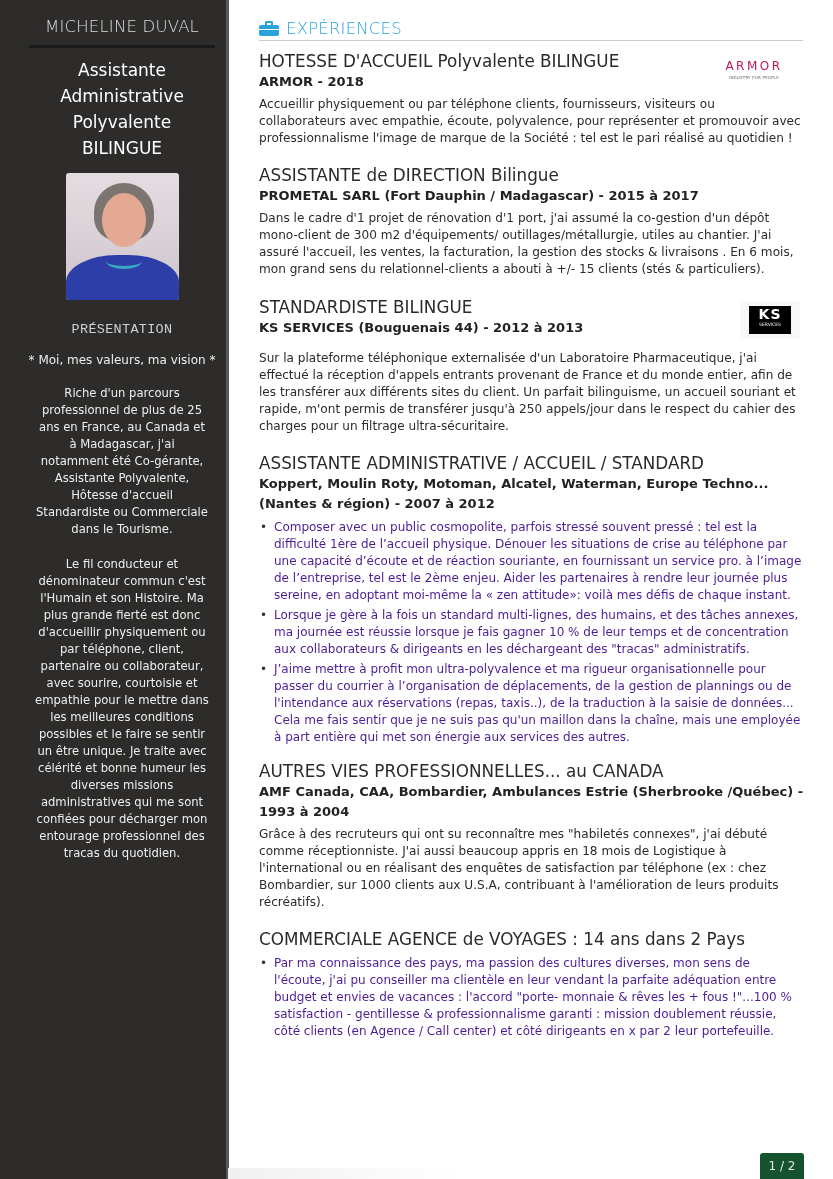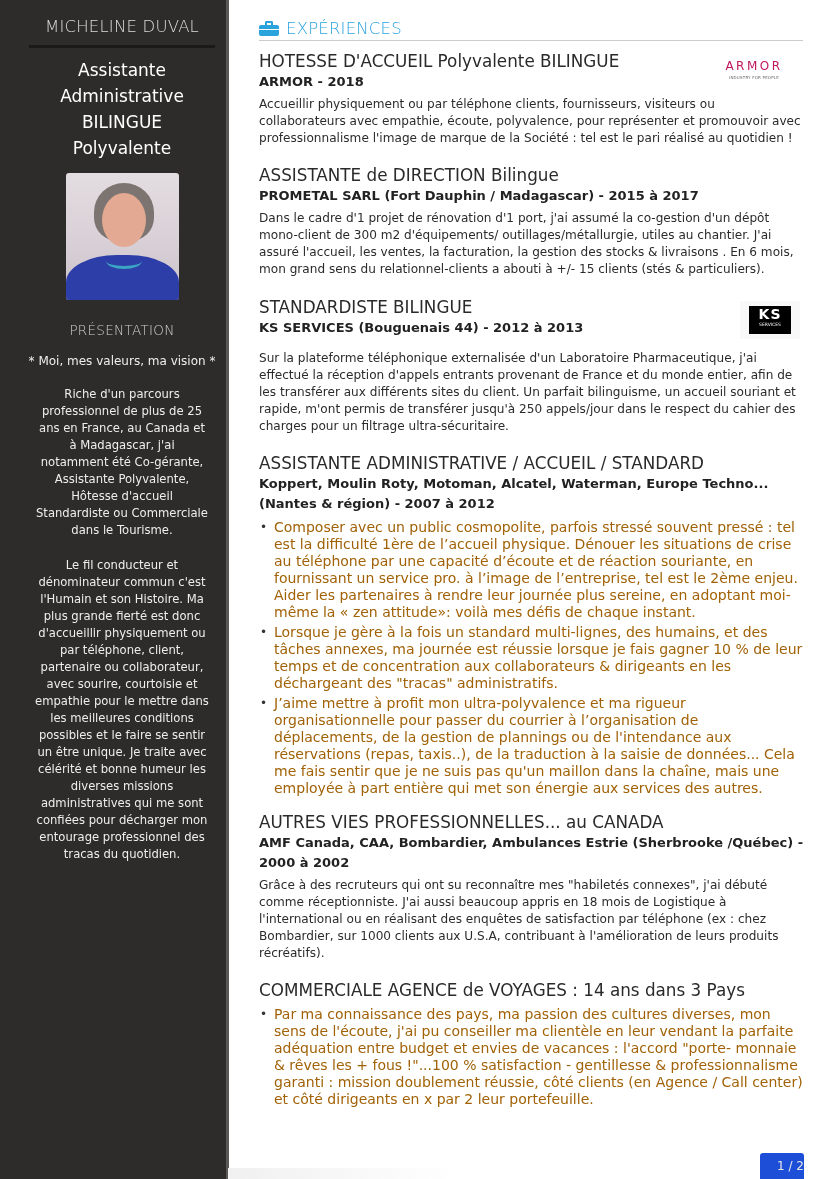--- a/index.html
+++ b/index.html
@@ -15,67 +15,67 @@
   .name-rule { width: 186px; height: 3px; background: #1a1a1a; margin: 8px auto 0 auto; }
   .job-title { font-size: 17px; line-height: 26px; color: #ffffff; margin-top: 9px; padding: 0 30px; }
   .photo {
     width: 113px; height: 127px; margin: 12px auto 0 auto; border-radius: 3px; overflow: hidden;
     background: linear-gradient(180deg, #e3dce0 0%, #d8d0d6 55%, #c9c2c8 100%); position: relative;
   }
   .photo .hair { position: absolute; left: 28px; top: 10px; width: 60px; height: 58px; border-radius: 50% 50% 40% 40%; background: #7b7470; }
   .photo .face { position: absolute; left: 36px; top: 20px; width: 44px; height: 54px; border-radius: 50%; background: #e3a992; }
   .photo .body { position: absolute; left: 0; top: 82px; width: 113px; height: 60px; border-radius: 45% 45% 0 0; background: #2e3ea8; }
   .photo .necklace { position: absolute; left: 40px; top: 80px; width: 36px; height: 16px; border-bottom: 3px solid #3aa6c4; border-radius: 0 0 50% 50%; }
-  .section-heading { font-size: 13.5px; font-weight: 300; color: #cfcfcf; margin-top: 22px; letter-spacing: 0.3px; }
+  .section-heading { font-size: 13.5px; font-weight: 300; color: #cfcfcf; margin-top: 22px; letter-spacing: 0.3px; font-family: Liberation Mono, monospace; }
   .pres-subtitle { font-size: 12px; color: #eeeeee; margin-top: 16px; }
   .pres-text { font-size: 11.6px; line-height: 17px; color: #eeeeee; padding: 0 18px; margin-top: 18px; }
 
   .main { position: absolute; left: 259px; top: 0; width: 546px; }
   .exp-header { display: flex; align-items: center; margin-top: 17px; height: 22px; }
   .briefcase { width: 20px; height: 15px; position: relative; margin-right: 7px; }
   .briefcase .handle { position: absolute; left: 6px; top: 0; width: 8px; height: 4px; border: 2px solid #2aa3dd; border-bottom: none; border-radius: 2px 2px 0 0; }
   .briefcase .case { position: absolute; left: 0; top: 4px; width: 20px; height: 11px; background: #2aa3dd; border-radius: 2px; }
   .briefcase .strap { position: absolute; left: 0; top: 8px; width: 20px; height: 1px; background: #ffffff; }
   .exp-title { font-size: 16.5px; font-weight: 300; color: #2aa3dd; letter-spacing: 0.2px; }
   .exp-rule { height: 1px; background: #cccccc; margin-top: 1px; width: 544px; }
 
   .job { position: relative; }
   .job-head { font-size: 16.8px; color: #2a2a2a; line-height: 22px; }
   .job-company { font-size: 13px; font-weight: bold; color: #222222; line-height: 20px; margin-top: 0px; }
   .job-desc { font-size: 12.1px; line-height: 17px; color: #2b2b2b; margin-top: 4px; }
   .job-list { list-style: none; margin-top: 5px; }
-  .job-list li { font-size: 14px; line-height: 17px; color: #a16207; padding-left: 15px; position: relative; margin-bottom: 3px; }
+  .job-list li { font-size: 12px; line-height: 17px; color: #4c1d95; padding-left: 15px; position: relative; margin-bottom: 3px; }
   .job-list li::before { content: "•"; position: absolute; left: 1px; top: 0; font-size: 12px; color: #333; }
 
   .logo-armor { position: absolute; right: 6px; top: 7px; width: 90px; height: 30px; text-align: center; }
   .logo-armor .word { font-size: 12px; font-weight: normal; color: #be185d; letter-spacing: 2.5px; line-height: 18px; }
   .logo-armor .tag { font-size: 4px; color: #666666; letter-spacing: 0.2px; line-height: 6px; }
   .logo-ks { position: absolute; right: 5px; top: 5px; width: 60px; height: 38px; background: #f8f8f8; display: flex; align-items: center; justify-content: center; }
   .logo-ks .box { width: 42px; height: 28px; background: #000000; color: #fff; text-align: center; }
   .logo-ks .ks { font-size: 14px; font-weight: bold; line-height: 16px; letter-spacing: 1px; }
   .logo-ks .svc { font-size: 4.5px; line-height: 6px; }
 
   .page-indicator {
     position: absolute; left: 760px; top: 1153px; width: 44px; height: 26px;
-    background: #1d4ed8; color: #e6e6e6; font-size: 12px; line-height: 26px; text-align: right;
+    background: #14532d; color: #e6e6e6; font-size: 12px; line-height: 26px; text-align: center;
     border-radius: 3px 3px 0 0;
   }
   .bottom-fade { position: absolute; left: 228px; top: 1168px; width: 230px; height: 11px; background: linear-gradient(90deg, #f0f0f0, #ffffff); }
 </style>
 </head>
 <body>
 
 <aside class="sidebar">
   <div class="name">MICHELINE DUVAL</div>
   <div class="name-rule"></div>
   <div class="job-title">
     <div>Assistante</div>
     <div>Administrative</div>
+    <div>Polyvalente</div>
     <div>BILINGUE</div>
-    <div>Polyvalente</div>
   </div>
   <div class="photo" title="Portrait photo">
     <div class="hair"></div>
     <div class="face"></div>
     <div class="body"></div>
     <div class="necklace"></div>
   </div>
   <div class="section-heading">PRÉSENTATION</div>
   <div class="pres-subtitle">* Moi, mes valeurs, ma vision *</div>
   <p class="pres-text">Riche d'un parcours professionnel de plus de 25 ans en France, au Canada et à Madagascar, j'ai notamment été Co-gérante, Assistante Polyvalente, Hôtesse d'accueil Standardiste ou Commerciale dans le Tourisme.</p>
@@ -127,26 +127,26 @@
     <div class="job-company">Koppert, Moulin Roty, Motoman, Alcatel, Waterman, Europe Techno...(Nantes &amp; région) - 2007 à 2012</div>
     <ul class="job-list">
       <li>Composer avec un public cosmopolite, parfois stressé souvent pressé : tel est la difficulté 1ère de l’accueil physique. Dénouer les situations de crise au téléphone par une capacité d’écoute et de réaction souriante, en fournissant un service pro. à l’image de l’entreprise, tel est le 2ème enjeu. Aider les partenaires à rendre leur journée plus sereine, en adoptant moi-même la « zen attitude»: voilà mes défis de chaque instant.</li>
       <li>Lorsque je gère à la fois un standard multi-lignes, des humains, et des tâches annexes, ma journée est réussie lorsque je fais gagner 10 % de leur temps et de concentration aux collaborateurs &amp; dirigeants en les déchargeant des "tracas" administratifs.</li>
       <li>J’aime mettre à profit mon ultra-polyvalence et ma rigueur organisationnelle pour passer du courrier à l’organisation de déplacements, de la gestion de plannings ou de l'intendance aux réservations (repas, taxis..), de la traduction à la saisie de données... Cela me fais sentir que je ne suis pas qu'un maillon dans la chaîne, mais une employée à part entière qui met son énergie aux services des autres.</li>
     </ul>
   </section>
 
   <section class="job" style="margin-top:14px;">
     <div class="job-head">AUTRES VIES PROFESSIONNELLES... au CANADA</div>
-    <div class="job-company">AMF Canada, CAA, Bombardier, Ambulances Estrie (Sherbrooke /Québec) - 2000 à 2002</div>
+    <div class="job-company">AMF Canada, CAA, Bombardier, Ambulances Estrie (Sherbrooke /Québec) - 1993 à 2004</div>
     <p class="job-desc">Grâce à des recruteurs qui ont su reconnaître mes "habiletés connexes", j'ai débuté comme réceptionniste. J'ai aussi beaucoup appris en 18 mois de Logistique à l'international ou en réalisant des enquêtes de satisfaction par téléphone (ex : chez Bombardier, sur 1000 clients aux U.S.A, contribuant à l'amélioration de leurs produits récréatifs).</p>
   </section>
 
   <section class="job" style="margin-top:17px;">
-    <div class="job-head">COMMERCIALE AGENCE de VOYAGES : 14 ans dans 3 Pays</div>
+    <div class="job-head">COMMERCIALE AGENCE de VOYAGES : 14 ans dans 2 Pays</div>
     <ul class="job-list">
       <li>Par ma connaissance des pays, ma passion des cultures diverses, mon sens de l'écoute, j'ai pu conseiller ma clientèle en leur vendant la parfaite adéquation entre budget et envies de vacances : l'accord "porte- monnaie &amp; rêves les + fous !"...100 % satisfaction - gentillesse &amp; professionnalisme garanti : mission doublement réussie, côté clients (en Agence / Call center) et côté dirigeants en x par 2 leur portefeuille.</li>
     </ul>
   </section>
 </main>
 
 <div class="bottom-fade"></div>
 <div class="page-indicator">1 / 2</div>
 
 </body></html>

